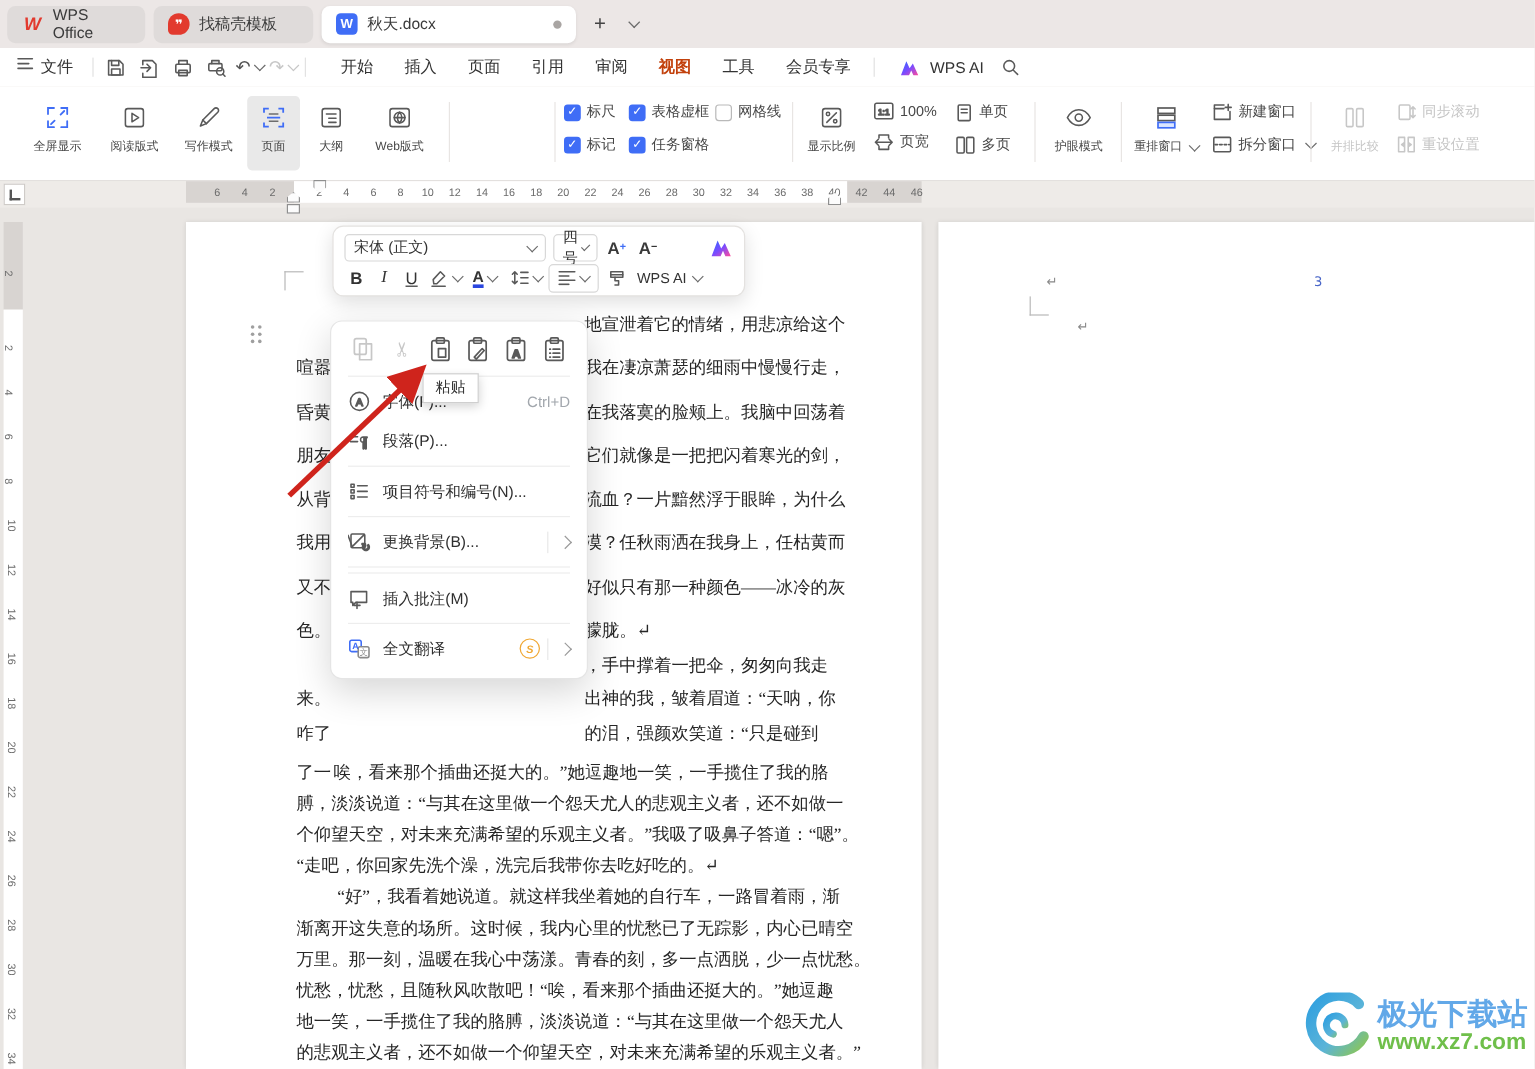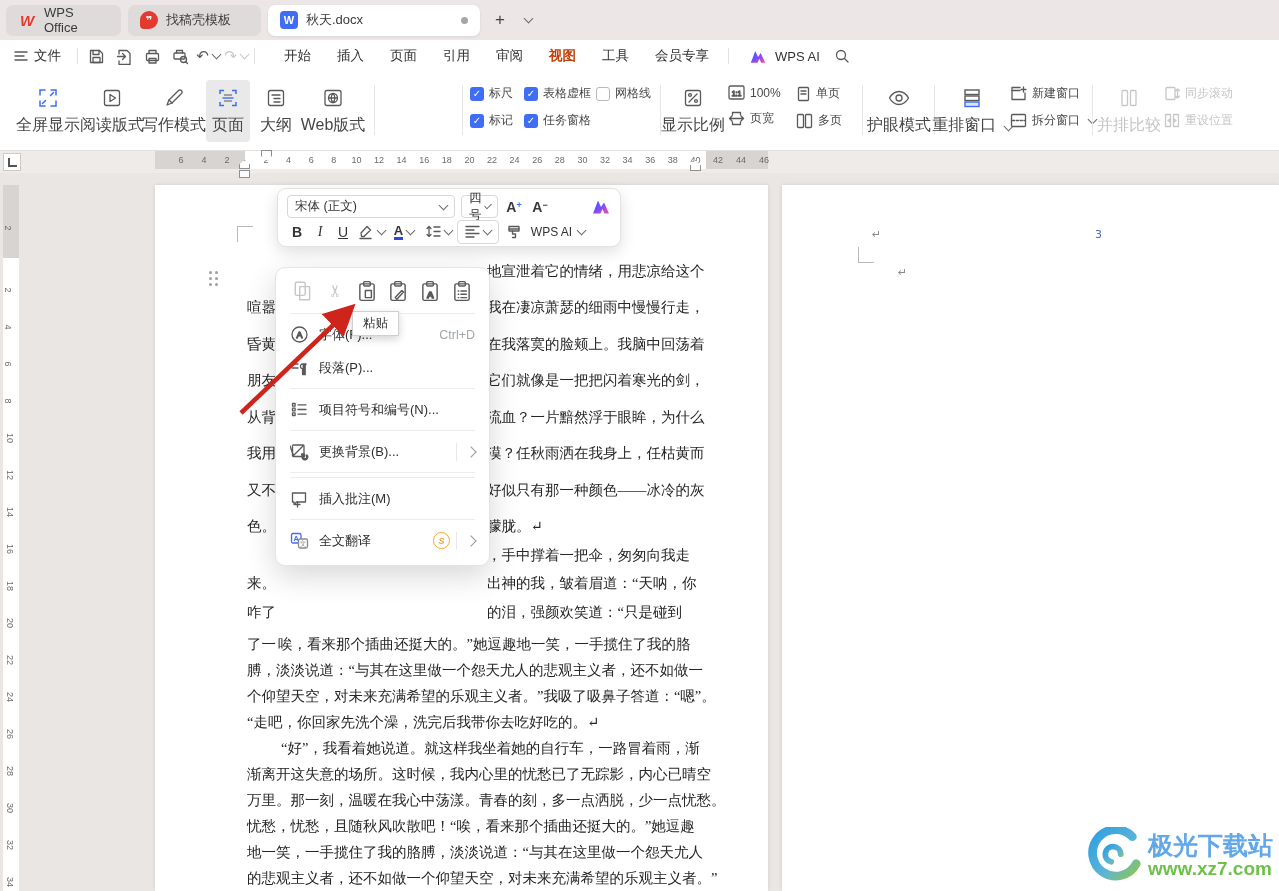--- a/index.html
+++ b/index.html
@@ -16,36 +16,36 @@
   .tab{height:31px;border-radius:7px;display:flex;align-items:center;gap:8px;padding:0 12px;font-size:13px;color:#3a3a3a;margin-right:7px;box-sizing:border-box}
   .tab.inactive{background:#dfdbda;width:115px}
   .tab.inactive2{background:#dfdbda;width:133px}
   .tab.active{background:#fff;width:212px;box-shadow:0 1px 3px rgba(0,0,0,.08)}
   .tabdot{width:7px;height:7px;border-radius:50%;background:#a9a5a3;margin-left:auto}
   .sqicon{width:18px;height:18px;border-radius:4px;display:flex;align-items:center;justify-content:center;color:#fff;font-size:11px;font-weight:bold;flex:none}
   .tabbtn{width:26px;height:26px;display:flex;align-items:center;justify-content:center;border-radius:5px;color:#444;font-size:17px}
 
   
   .menubar{position:absolute;left:0;top:40px;right:0;height:32px;background:#fff;display:flex;align-items:center;font-size:13.5px}
-  .mb-file{display:flex;align-items:center;gap:6px;padding:0 10px 0 14px;color:#333}
+  .mb-file{display:flex;align-items:flex-start;gap:6px;padding:0 10px 0 14px;color:#333}
   .vdiv{width:1px;height:16px;background:#e2e2e2;margin:0 6px}
   .qat{display:flex;align-items:center;gap:4px}
   .qbtn{height:24px;min-width:24px;display:flex;align-items:center;justify-content:center;border-radius:4px;color:#555}
   .undoredo{font-size:15px;line-height:1;color:#555;font-family:"DejaVu Sans",sans-serif}
   .undoredo.off{color:#c7c7c7}
   .menus{display:flex;align-items:center;margin-left:10px}
   .mitem{padding:12px 13px;line-height:32px;position:relative;color:#333}
   .mitem.active{color:#c2410c;font-weight:bold}
   .mitem.active::after{content:"";position:absolute;left:13px;right:13px;bottom:1px;height:3px;border-radius:2px;background:#3f6df6}
   .ai-zone{display:flex;align-items:center;gap:8px;margin-left:14px}
 
   
   .ribbon{position:absolute;left:0;top:72px;right:0;height:78px;background:#fff;border-bottom:1px solid #e3e0de}
   .rbig{position:absolute;top:8px;height:62px;display:flex;flex-direction:column;align-items:center;justify-content:flex-start;gap:6px;padding-top:7px;box-sizing:border-box;border-radius:4px}
-  .rbig .lbl{font-size:16px;color:#474747;white-space:nowrap}
+  .rbig .lbl{font-size:10px;color:#474747;white-space:nowrap}
   .rbig.on{background:#e9e9e9}
   .rbig.off .lbl{color:#c5c5c5}
   .rdiv{position:absolute;top:13px;width:1px;height:50px;background:#e8e5e3}
   .ckgrid{position:absolute;top:13px;display:flex;flex-direction:column;gap:10px}
   .ck{display:flex;align-items:center;gap:5px;font-size:12px;color:#474747;white-space:nowrap}
   .box{width:14px;height:14px;border-radius:3px;box-sizing:border-box;flex:none;display:flex;align-items:center;justify-content:center}
   .box.c{background:#3f6df6;color:#fff;font-size:10px}
   .box.u{border:1.4px solid #b9b9b9;background:#fff}
   .stack{position:absolute;top:13px;display:flex;flex-direction:column;gap:10px}
   .srow{display:flex;align-items:center;gap:5px;font-size:12px;color:#474747;white-space:nowrap}

